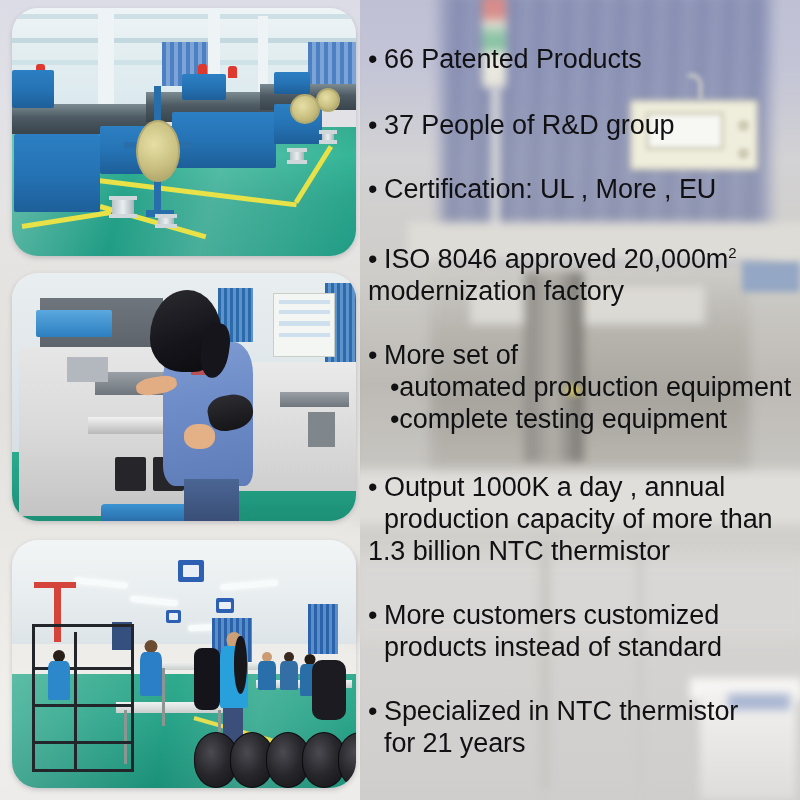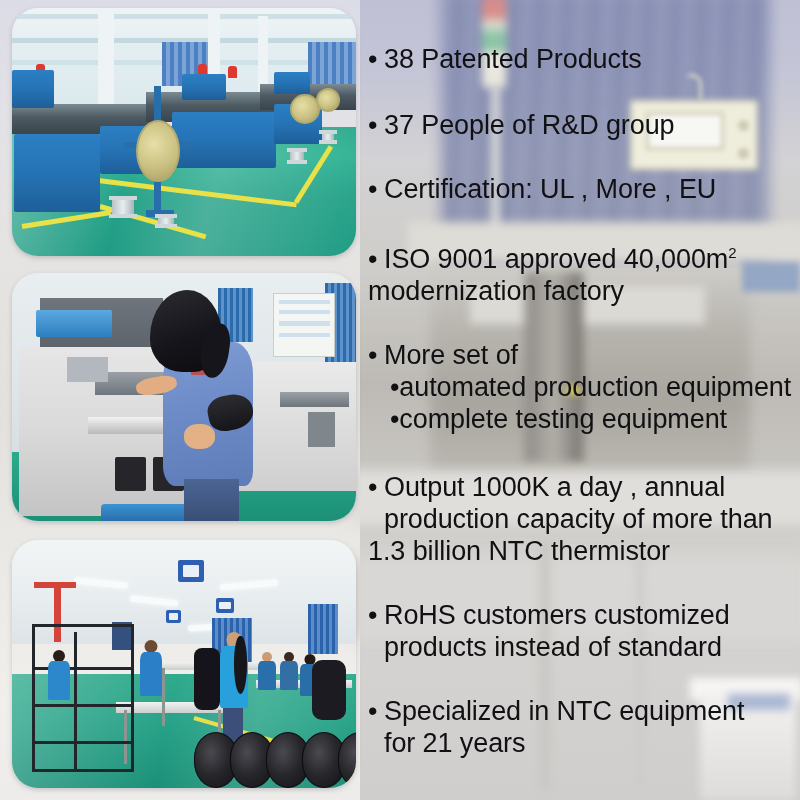--- a/index.html
+++ b/index.html
@@ -722,52 +722,52 @@
         <div class="p3-coil"></div>
         <div class="p3-coil"></div>
         <div class="p3-coil"></div>
       </div>
     </div>
   </div>
 
   <div id="text-col">
 
     <div class="bullet-block" id="b1">
-      <span class="ln"><span class="bull">•</span><span>38 Patented Products</span></span>
+      <span class="ln"><span class="bull">•</span><span>66 Patented Products</span></span>
     </div>
 
     <div class="bullet-block" id="b2">
       <span class="ln"><span class="bull">•</span><span>37 People of R&amp;D group</span></span>
     </div>
 
     <div class="bullet-block" id="b3">
       <span class="ln"><span class="bull">•</span><span>Certification: UL , More , EU</span></span>
     </div>
 
     <div class="bullet-block" id="b4">
-      <span class="ln"><span class="bull">•</span><span>ISO 9001 approved 40,000m</span><sup class="sq">2</sup></span>
+      <span class="ln"><span class="bull">•</span><span>ISO 8046 approved 20,000m</span><sup class="sq">2</sup></span>
       <span class="ln">modernization factory</span>
     </div>
 
     <div class="bullet-block" id="b5">
       <span class="ln"><span class="bull">•</span><span>More set of</span></span>
       <span class="sub">•automated production equipment</span>
       <span class="sub">•complete testing equipment</span>
     </div>
 
     <div class="bullet-block" id="b6">
       <span class="ln"><span class="bull">•</span><span>Output 1000K a day , annual</span></span>
       <span class="ind">production capacity of more than</span>
       <span class="ln">1.3 billion NTC thermistor</span>
     </div>
 
     <div class="bullet-block" id="b7">
-      <span class="ln"><span class="bull">•</span><span>RoHS customers customized</span></span>
+      <span class="ln"><span class="bull">•</span><span>More customers customized</span></span>
       <span class="ind">products instead of standard</span>
     </div>
 
     <div class="bullet-block" id="b8">
-      <span class="ln"><span class="bull">•</span><span>Specialized in NTC equipment</span></span>
+      <span class="ln"><span class="bull">•</span><span>Specialized in NTC thermistor</span></span>
       <span class="ind">for 21 years</span>
     </div>
 
   </div>
 </div>
 
 </body></html>

